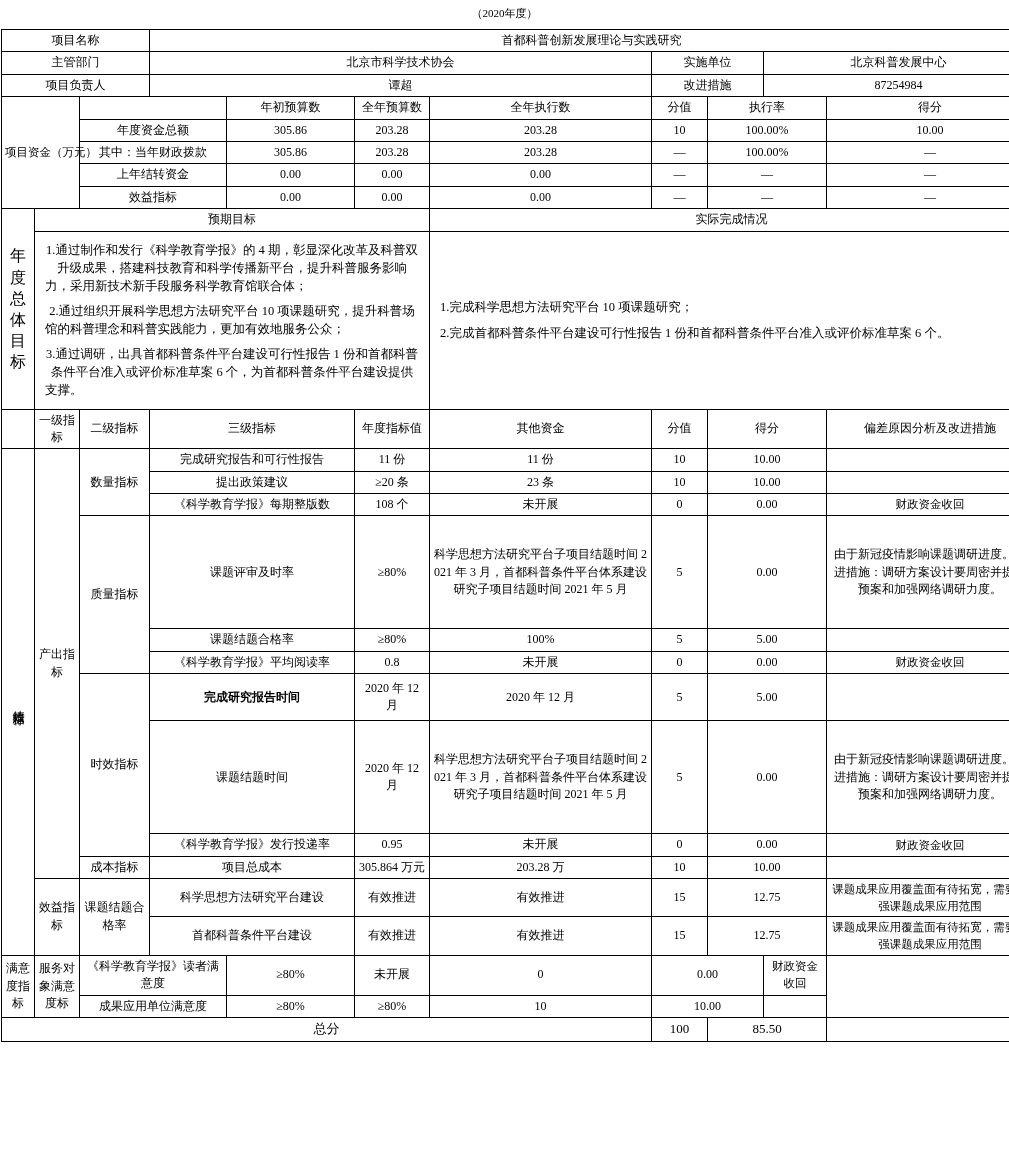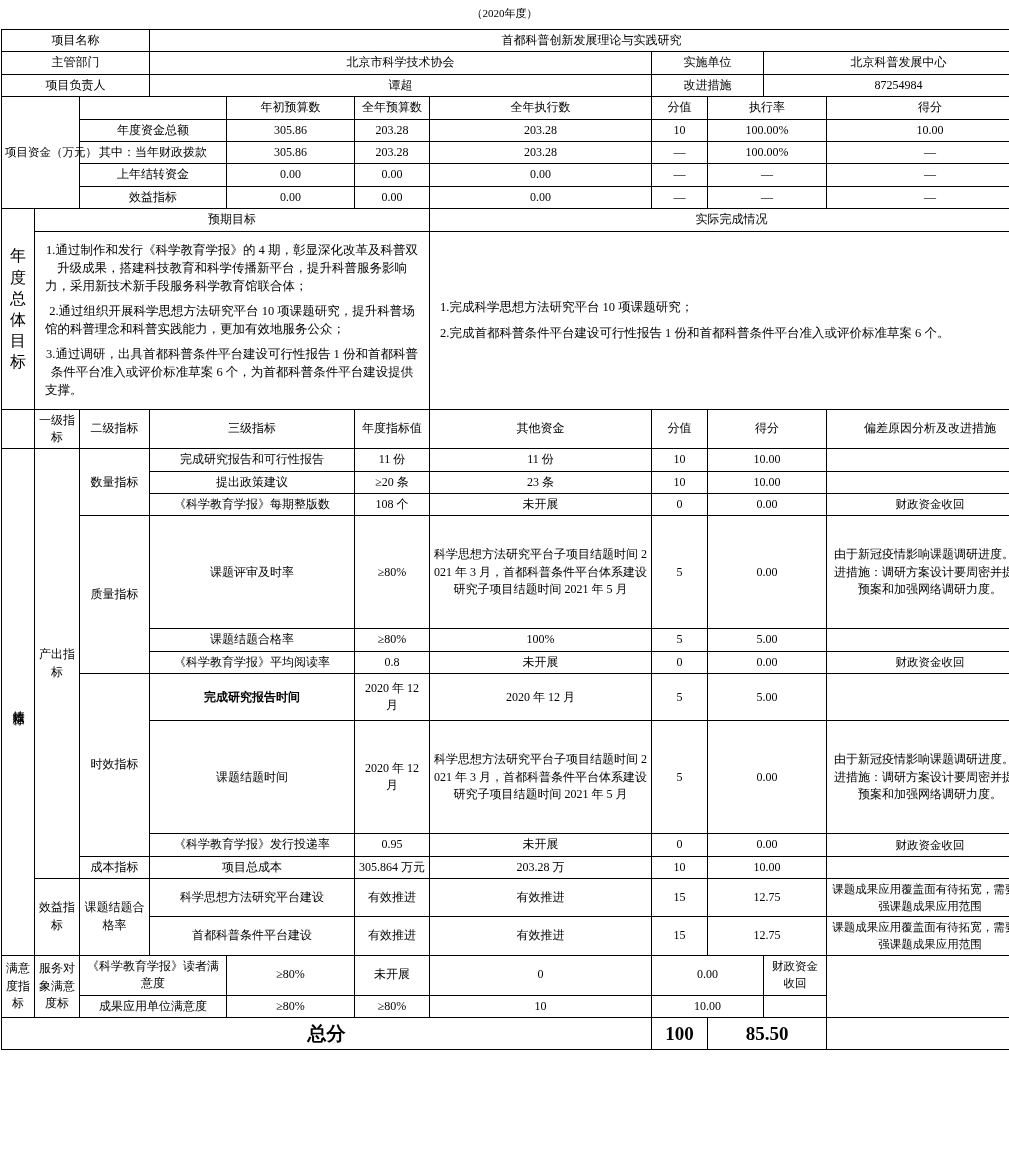--- a/index.html
+++ b/index.html
@@ -61,21 +61,21 @@
   }
   .vert-rot{
     writing-mode:vertical-rl;
     text-orientation:upright;
     letter-spacing:1px;
     font-size:12px;
     margin:0 auto;
     display:inline-block;
   }
   .small{font-size:11.5px;}
-  .totalrow td{font-weight:bold;font-size:19px;padding:4px 3px;}
+  .totalrow td{font-weight:normal;font-size:13px;padding:4px 3px;}
   .wrapcell{line-height:1.5;padding:4px 6px;}
 </style>
 </head>
 <body>
 
 <div class="page">
 
   <div class="doc-subtitle">（2020年度）</div>
 
   <table class="main">

